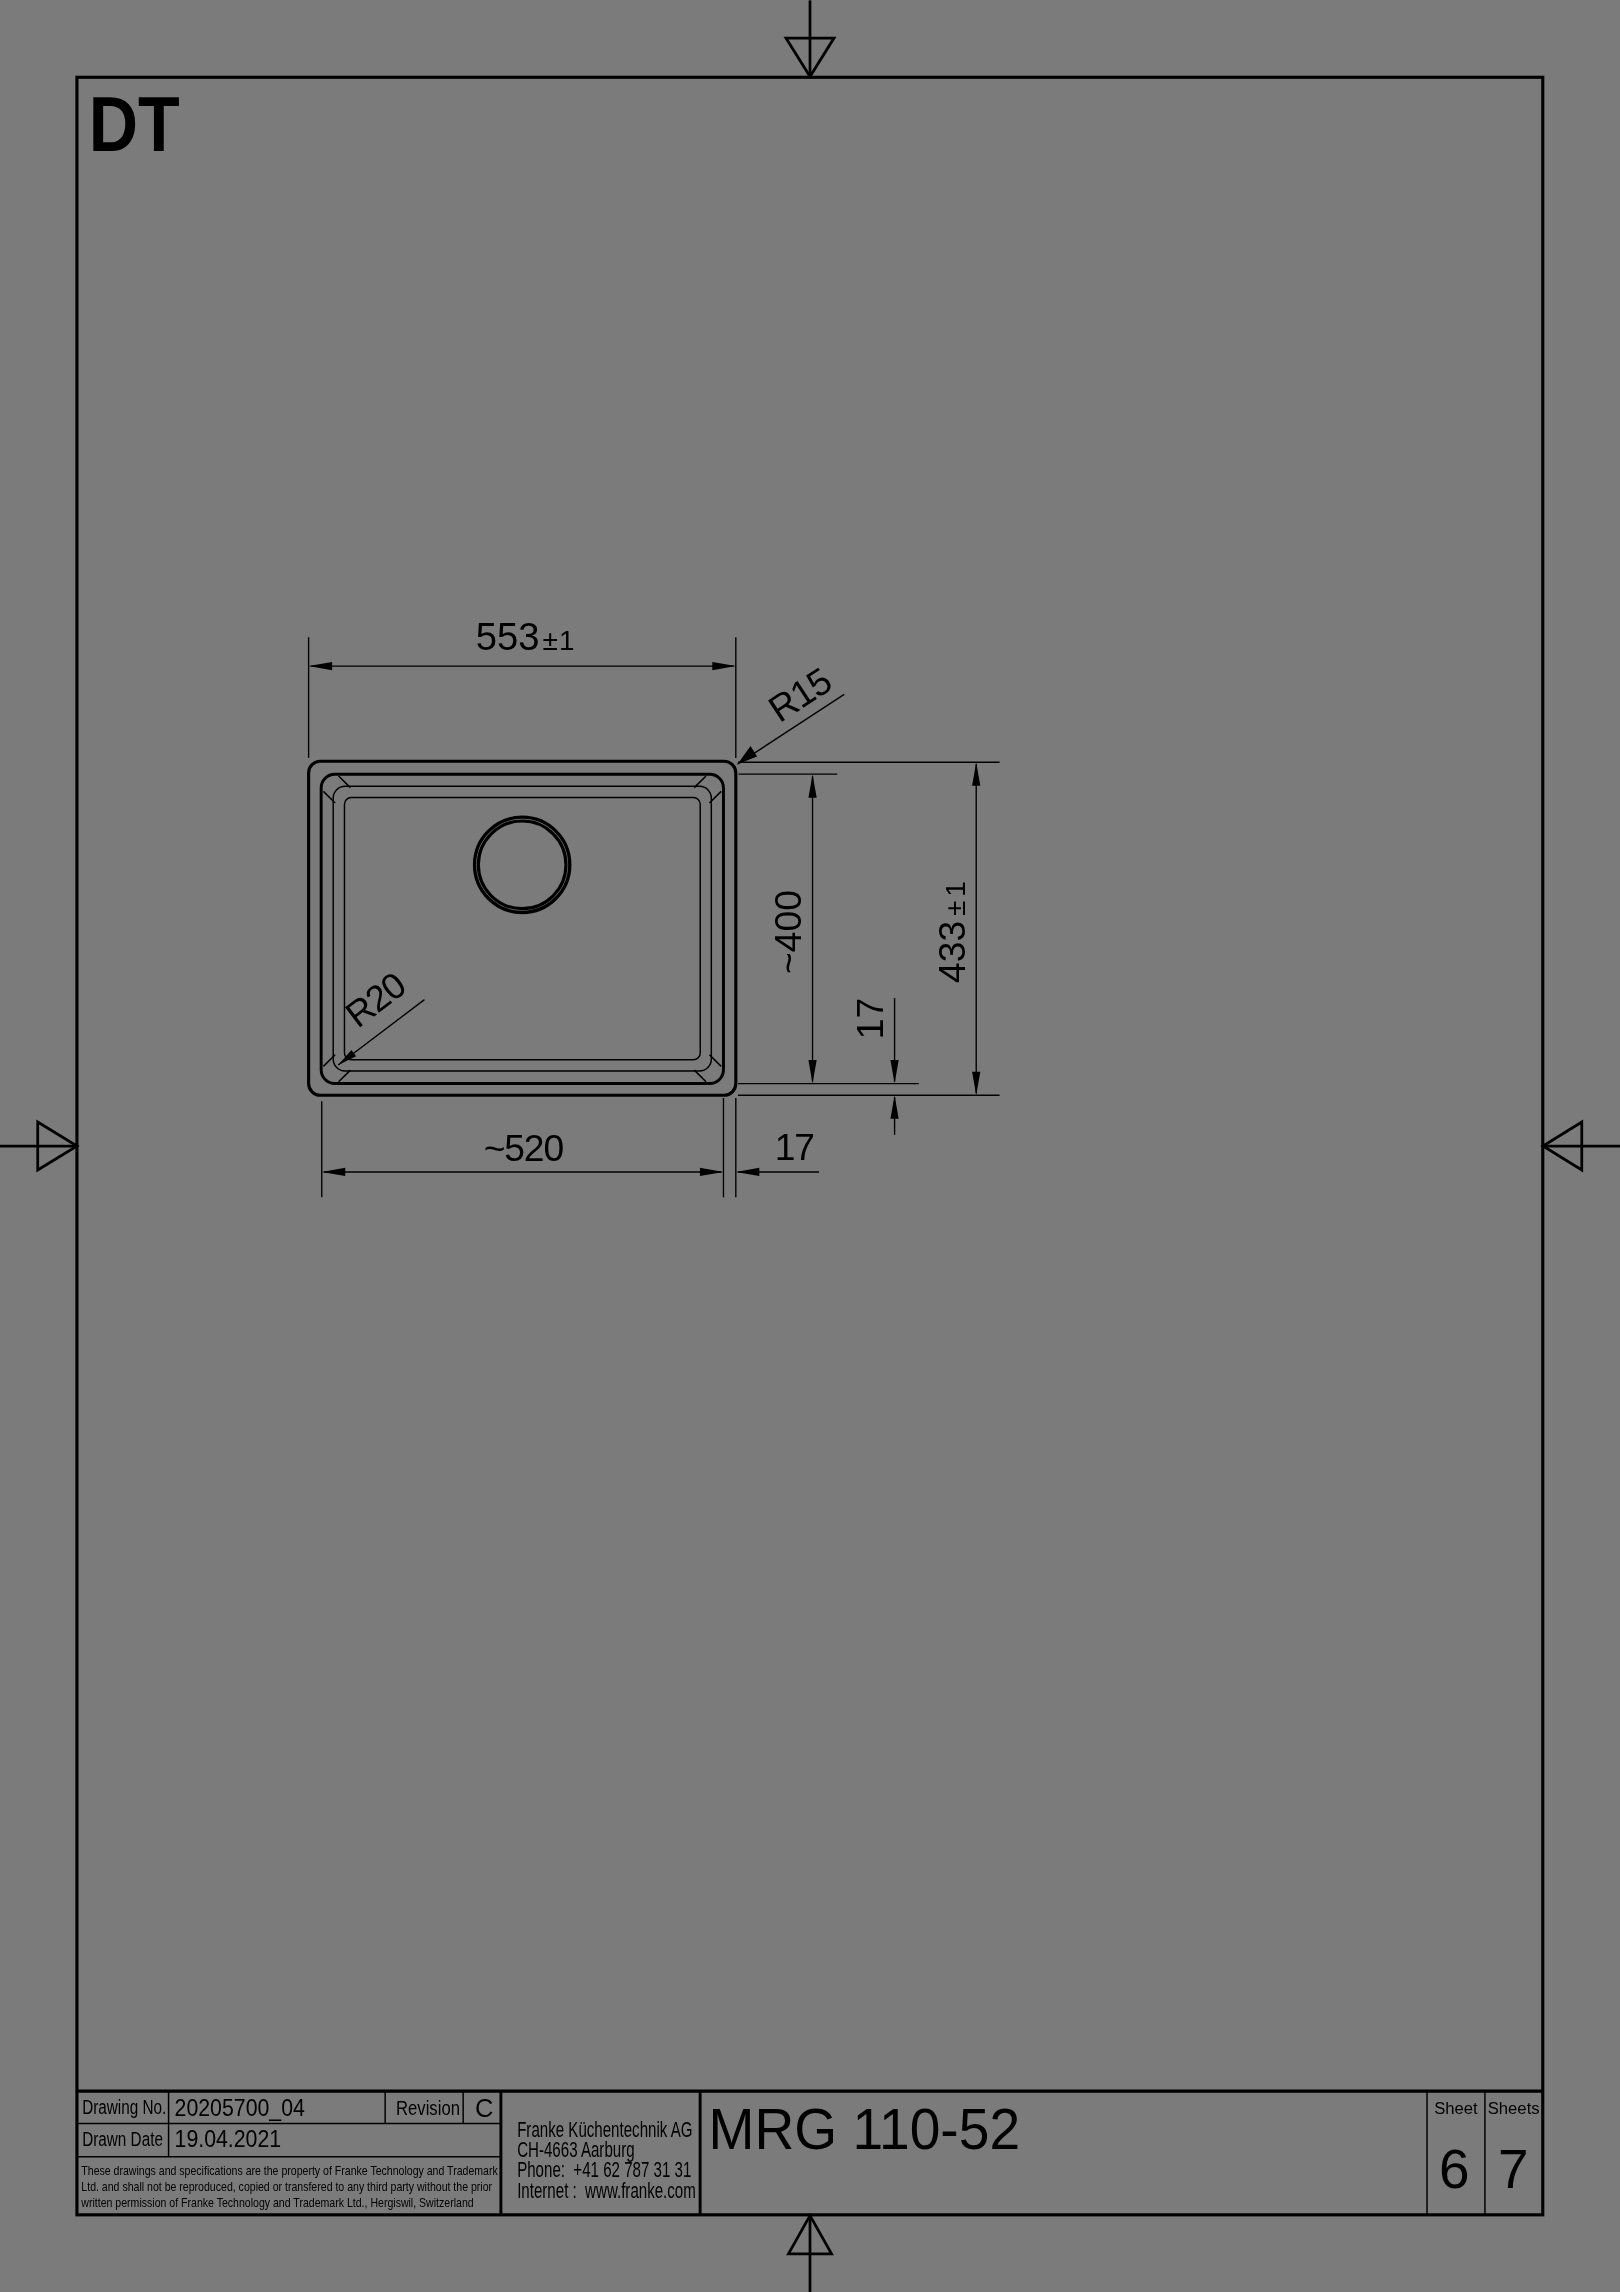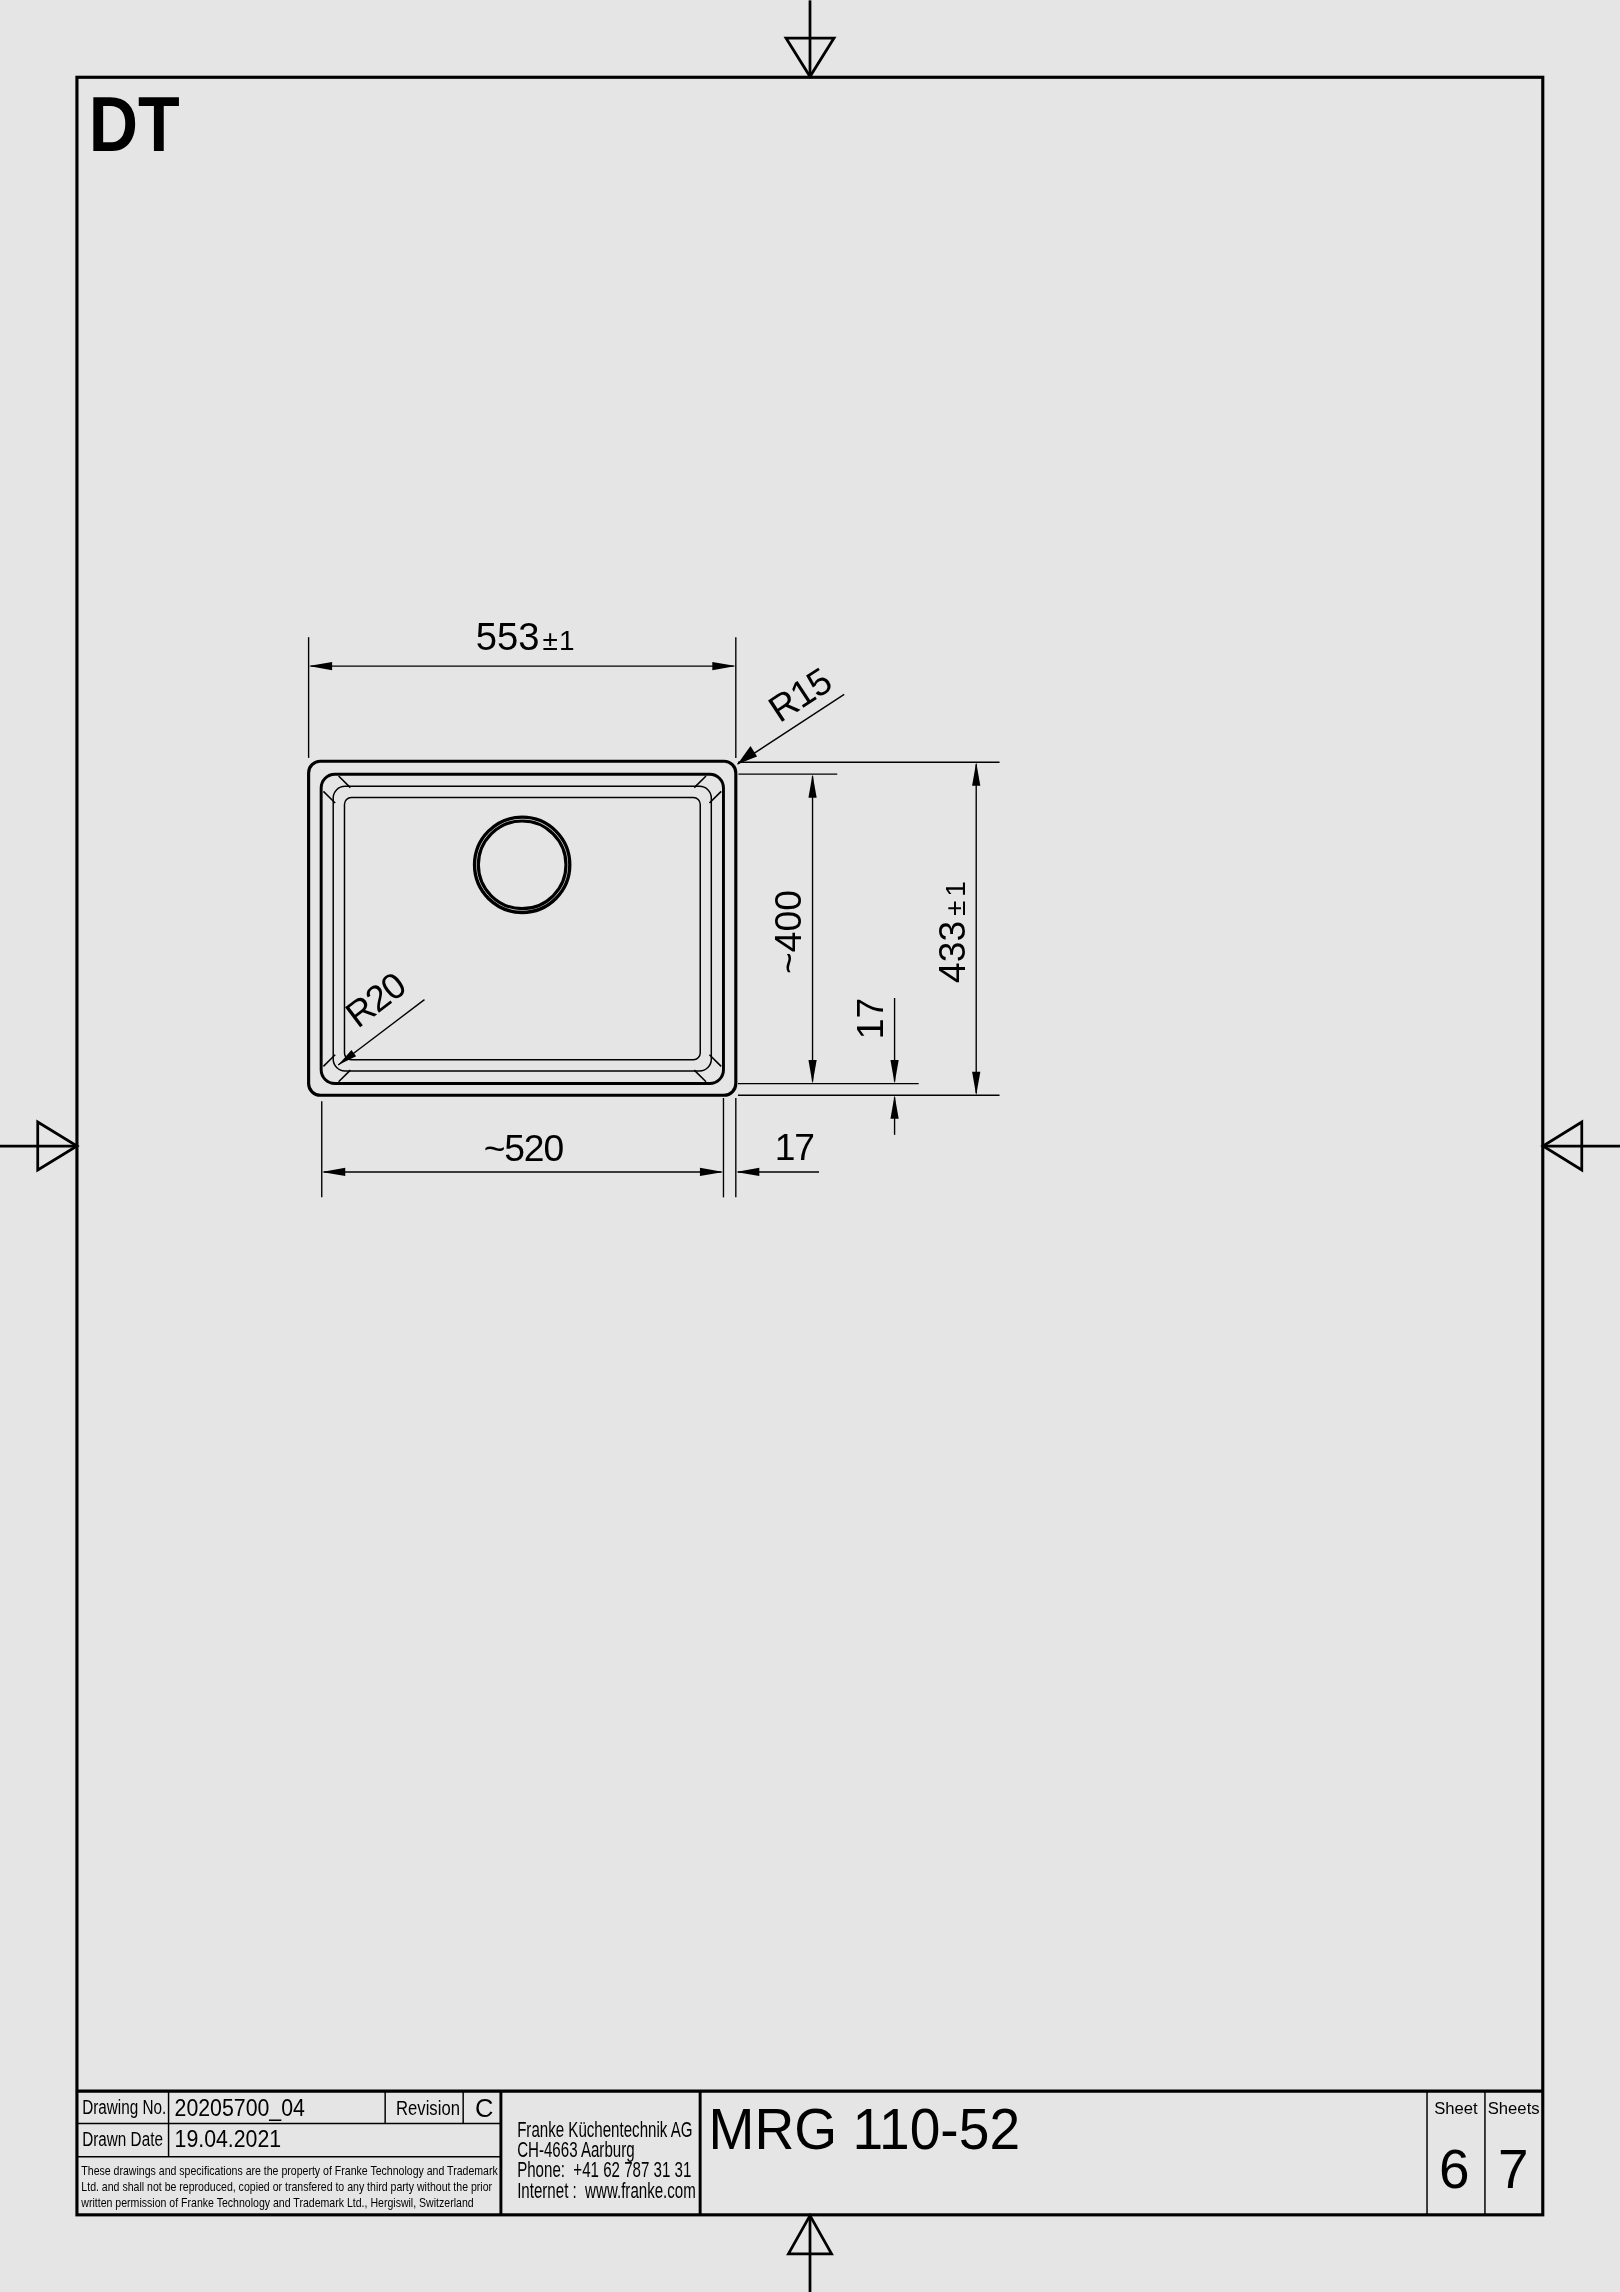--- a/index.html
+++ b/index.html
@@ -1,16 +1,16 @@
 <!DOCTYPE html>
 <html><head>
 <meta charset="utf-8">
 <style>
   html,body{margin:0;padding:0;background:#ffffff;}
-  #page{position:relative;width:1620px;height:2293px;background:#e5e5e5;overflow:hidden;opacity:.999;filter:grayscale(1);}
+  #page{position:relative;width:1620px;height:2293px;background:#3b82f6;overflow:hidden;opacity:.999;filter:grayscale(1);}
   svg{position:absolute;left:0;top:0;}
   text{font-family:"Liberation Sans", sans-serif;fill:#000;}
 </style>
 </head>
 <body>
 <div id="page">
 <svg width="1620" height="2293" viewBox="0 0 1653 2339">
 
   <g>
     <rect x="78.5" y="78.5" width="1495.7" height="2181.1" fill="none" stroke="#000" stroke-width="3.2"></rect>

